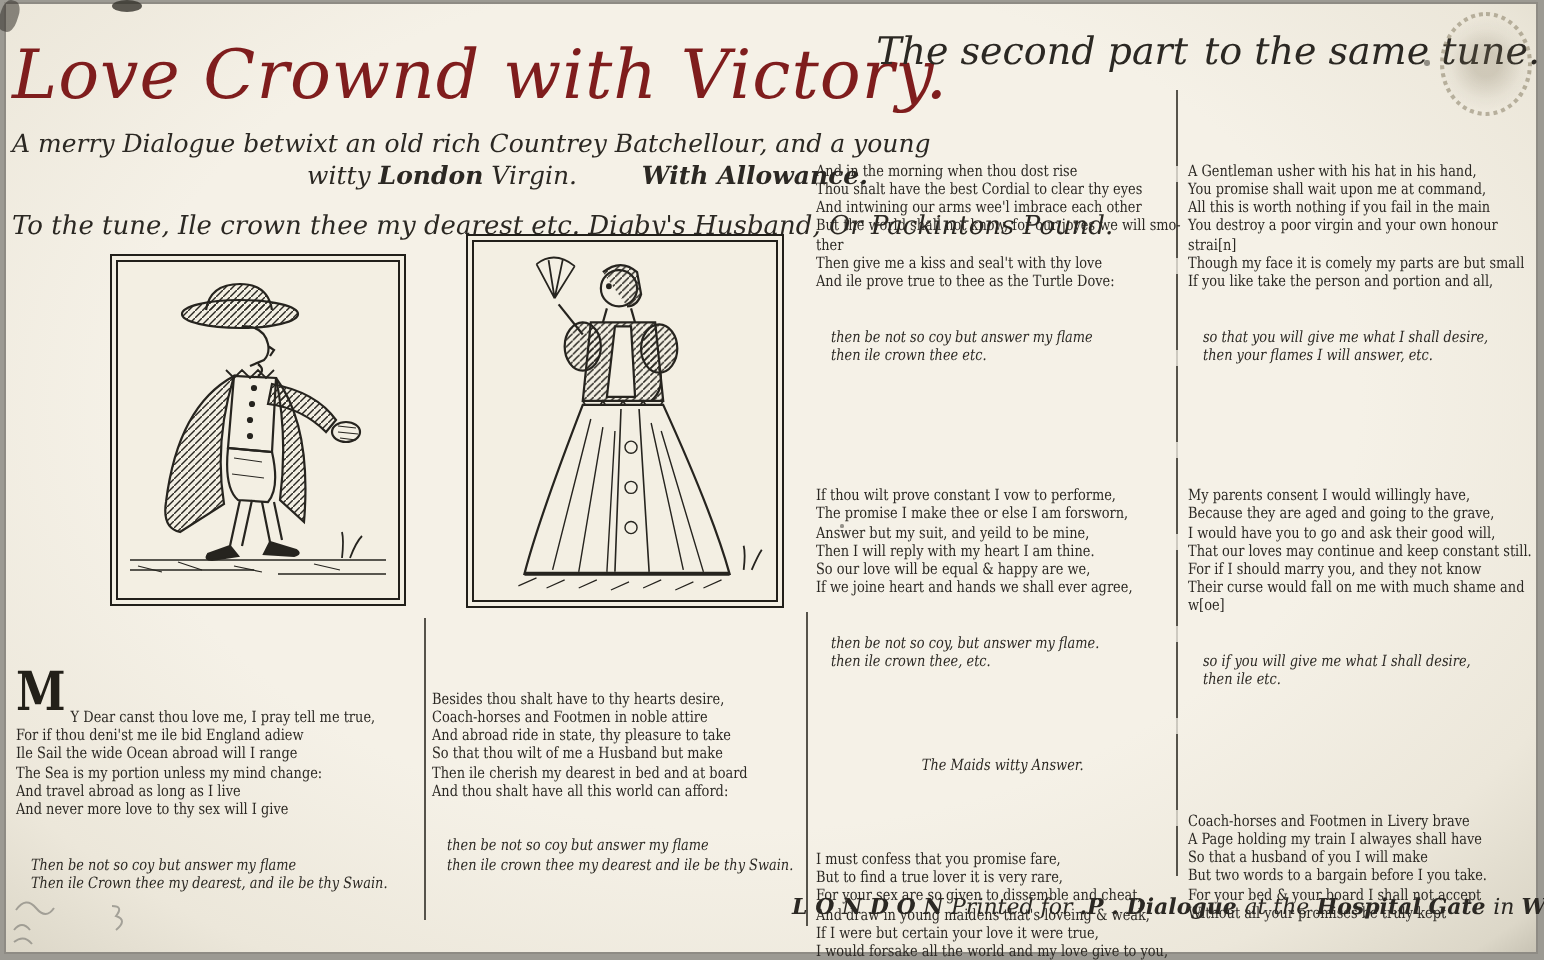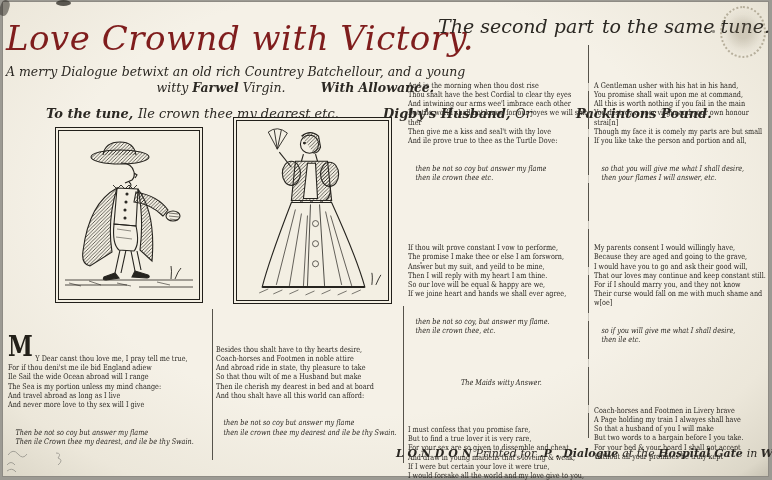--- a/index.html
+++ b/index.html
@@ -19,21 +19,21 @@
   .masthead{position:absolute;left:6px;top:20px;width:430px;text-align:center;}
   .title{
     font-style:italic;font-size:34px;line-height:1.1;white-space:nowrap;
     letter-spacing:0.5px;color:#7f1d1d;
   }
   .subtitle1{font-style:italic;font-size:12.5px;margin-top:7px;white-space:nowrap;}
   .subtitle2{position:relative;font-style:italic;font-size:12.5px;margin-top:1px;height:17px;}
   .subtitle2 .bold{font-weight:bold;}
   .allowance{position:absolute;right:2px;top:0;font-weight:bold;font-style:italic;text-align:right;}
   .tuneline{font-size:13px;margin-top:9px;white-space:nowrap;font-style:italic;}
-  .tuneline .b{font-weight:bold;margin-left:40px;}
+  .tuneline .b{font-weight:normal;}
   
   .part-head{position:absolute;top:15px;font-style:italic;font-size:19px;text-align:right;white-space:nowrap;}
   .ph-left{left:404px;width:190px;}
   .ph-right{left:592px;width:178px;}
   
   .cut{position:absolute;border:4px double #211f1a;background:#f3efe3;box-sizing:border-box;}
   .cut-man{left:55px;top:127px;width:148px;height:176px;}
   .cut-woman{left:233px;top:117px;width:159px;height:187px;}
   .cut svg{display:block;width:100%;height:100%;}
   
@@ -79,21 +79,21 @@
 </style>
 </head>
 <body>
 
 <div class="paper"></div>
 
 <div class="masthead">
   <div class="title">Love Crownd with Victory.</div>
   <div class="subtitle1">A merry Dialogue betwixt an old rich Countrey Batchellour, and a young</div>
   <div class="subtitle2">
-    <span>witty </span><span class="bold">Farwel</span><span> Virgin.</span>
+    <span>witty </span><span class="bold">London</span><span> Virgin.</span>
     <span class="allowance">With Allowance.</span>
   </div>
   <div class="tuneline">
     <span class="b">To the tune, </span><span>Ile crown thee my dearest etc. </span><span class="b">Digby's Husband, </span><span>Or </span><span class="b">Packintons Pound.</span>
   </div>
 </div>
 
 <div class="part-head ph-left">The second part</div>
 <div class="part-head ph-right">to the same tune.</div>
 

